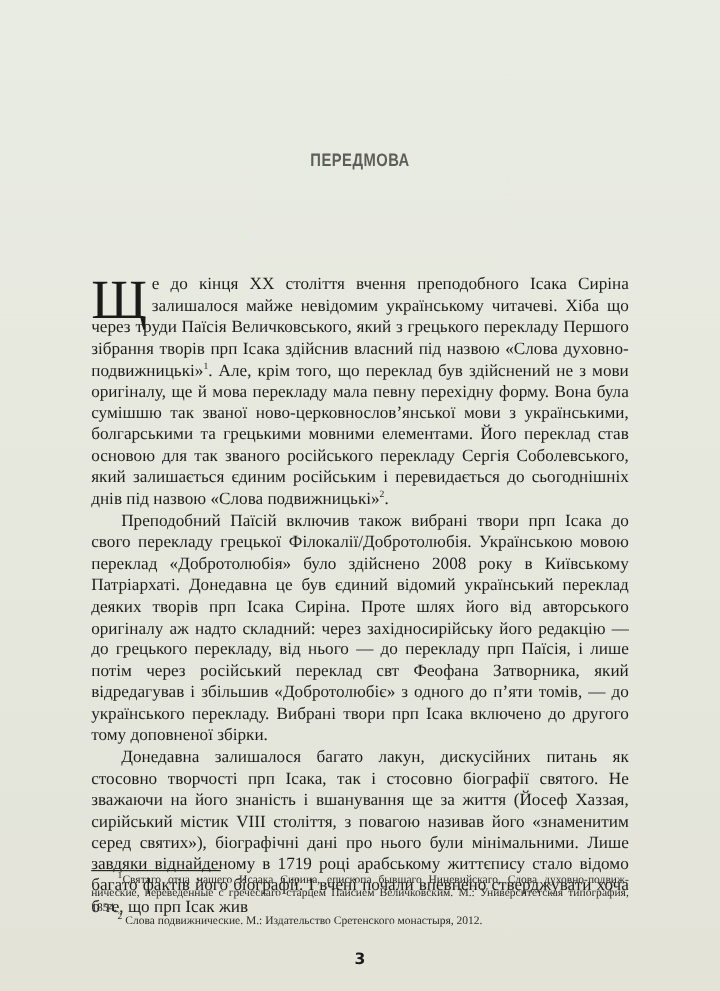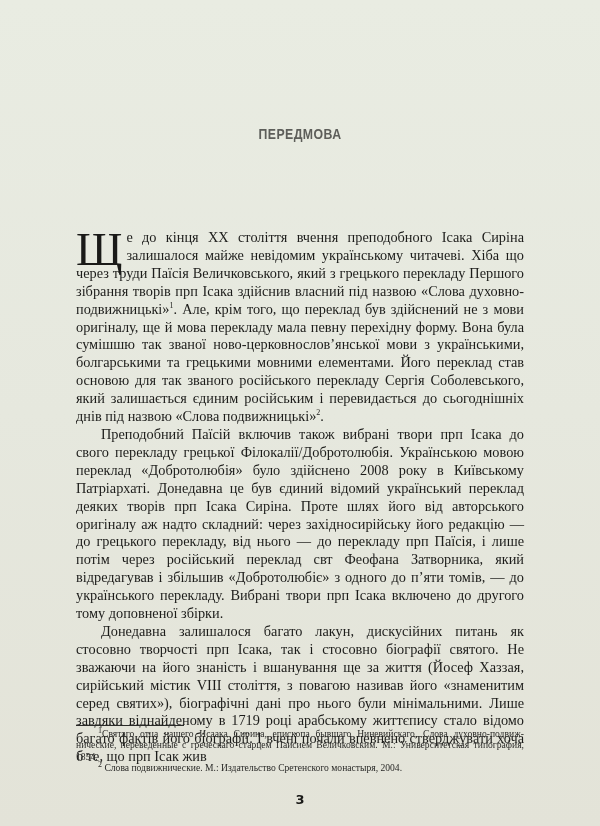--- a/index.html
+++ b/index.html
@@ -111,18 +111,18 @@
       <span class="dropcap">Щ</span><span>е до кінця XX століття вчення преподобного Ісака Сиріна залишалося майже невідомим українському читачеві. Хіба що через труди Паїсія Величковського, який з грецького перекладу Першого зібрання творів прп Ісака здійснив власний під назвою «Слова духовно­подвижницькі»</span><sup>1</sup><span>. Але, крім того, що переклад був здійснений не з мови оригіналу, ще й мова перекладу мала певну перехідну форму. Вона була сумішшю так званої ново-церковнослов’янської мови з українськими, болгарськими та грецькими мовними елементами. Його переклад став основою для так званого російського перекладу Сергія Соболевського, який залишається єдиним російським і перевидається до сьогоднішніх днів під назвою «Слова подвижницькі»</span><sup>2</sup><span>.</span>
     </p>
     <p>Преподобний Паїсій включив також вибрані твори прп Ісака до свого перекладу грецької Філокалії/Добротолюбія. Українською мовою пере­клад «Добротолюбія» було здійснено 2008 року в Київському Патріархаті. Донедавна це був єдиний відомий український переклад деяких творів прп Ісака Сиріна. Проте шлях його від авторського оригіналу аж надто складний: через західносирійську його редакцію — до грецького перекла­ду, від нього — до перекладу прп Паїсія, і лише потім через російський переклад свт Феофана Затворника, який відредагував і збільшив «Добро­толюбіє» з одного до п’яти томів, — до українського перекладу. Вибрані твори прп Ісака включено до другого тому доповненої збірки.</p>
     <p>Донедавна залишалося багато лакун, дискусійних питань як стосовно творчості прп Ісака, так і стосовно біографії святого. Не зважаючи на його знаність і вшанування ще за життя (Йосеф Хаззая, сирійський міс­тик VIII століття, з повагою називав його «знаменитим серед святих»), біографічні дані про нього були мінімальними. Лише завдяки віднайдено­му в 1719 році арабському життєпису стало відомо багато фактів його біо­графії. І вчені почали впевнено стверджувати хоча б те, що прп Ісак жив</p>
   </div>
 
   <div class="fn-rule"></div>
 
   <div class="footnotes">
     <p><sup>1</sup><span>Святаго отца нашего Исаака Сирина, епископа бывшаго Ниневийскаго, Слова духовно-подвиж­нические, переведенные с греческаго старцем Паисием Величковским. М.: Университетская типогра­фия, 1854.</span></p>
-    <p><sup>2</sup> <span>Слова подвижнические. М.: Издательство Сретенского монастыря, 2004.</span></p>
+    <p><sup>2</sup> <span>Слова подвижнические. М.: Издательство Сретенского монастыря, 2012.</span></p>
   </div>
 
   <div class="page-number">3</div>
 
 </div>
 
 </body></html>

